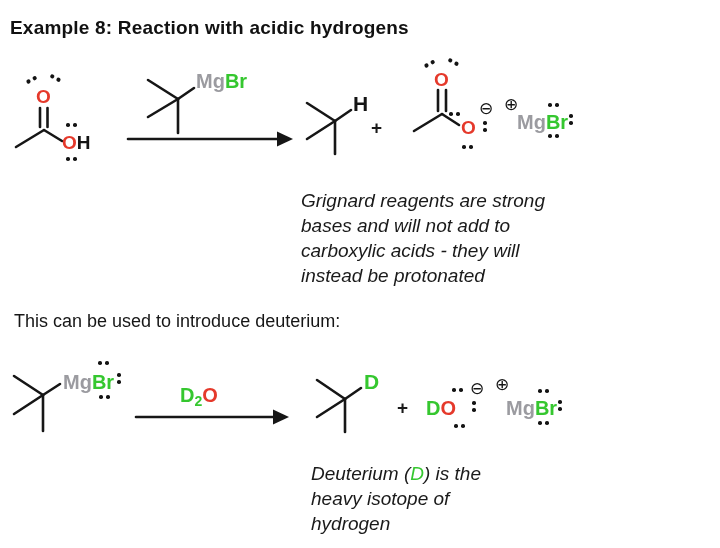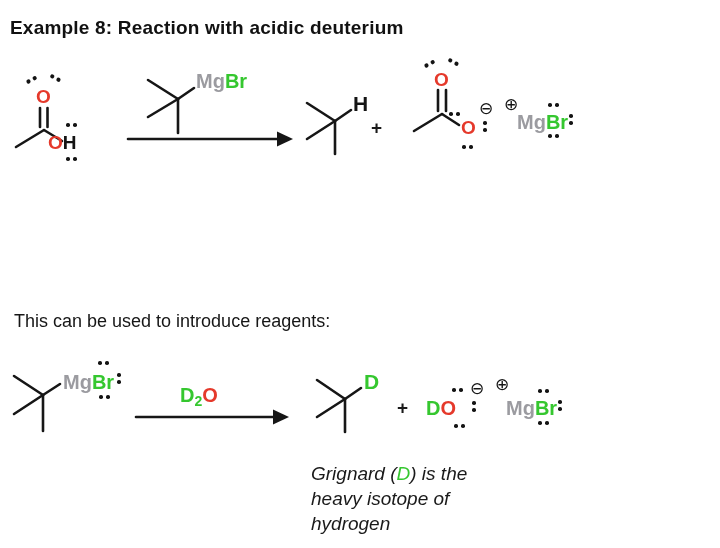--- a/index.html
+++ b/index.html
@@ -38,21 +38,21 @@
   .lp i { display:block; width:3.5px; height:3.5px; border-radius:50%; background:#141414; }
   svg.bonds { position:absolute; left:0; top:0; }
   svg.bonds line { stroke:#161616; stroke-width:2.6; stroke-linecap:round; }
   svg.bonds polygon { fill:#161616; }
 </style>
 </head>
 <body>
 
 <div class="canvas">
 
-  <h1 class="title">Example 8: Reaction with acidic deuterium</h1>
+  <h1 class="title">Example 8: Reaction with acidic hydrogens</h1>
 
   <svg class="bonds" width="720" height="548" viewBox="0 0 720 548">
     <g>
       <line x1="40" y1="108" x2="40" y2="127"></line>
       <line x1="47.5" y1="108" x2="47.5" y2="127"></line>
       <line x1="44" y1="130" x2="16" y2="147"></line>
       <line x1="44" y1="130" x2="62" y2="141"></line>
     </g>
     <g>
       <line x1="178" y1="99" x2="148" y2="80"></line>
@@ -88,21 +88,21 @@
     </g>
     <g>
       <line x1="345" y1="399" x2="317" y2="380"></line>
       <line x1="345" y1="399" x2="317" y2="417"></line>
       <line x1="345" y1="399" x2="345" y2="432"></line>
       <line x1="345" y1="399" x2="361" y2="388"></line>
     </g>
   </svg>
 
   <span class="atom red" style="left:36px; top:87px;">O</span>
-  <span class="atom" style="left:48px; top:133px;"><span class="red">O</span><span class="black">H</span></span>
+  <span class="atom" style="left:62px; top:133px;"><span class="red">O</span><span class="black">H</span></span>
   <div class="lp" style="left:26px; top:78px; transform:rotate(-28deg);">
       <i></i>
       <i></i>
     </div>
   <div class="lp" style="left:50px; top:76px; transform:rotate(28deg);">
       <i></i>
       <i></i>
     </div>
   <div class="lp" style="left:66px; top:123px;">
       <i></i>
@@ -150,22 +150,26 @@
     </div>
   <div class="lp v" style="left:569px; top:114px;">
       <i></i>
       <i></i>
     </div>
   <div class="lp" style="left:548px; top:134px;">
       <i></i>
       <i></i>
     </div>
 
-
-  <div class="plaintext">This can be used to introduce reagents:</div>
+  <div class="note note1">Grignard reagents are strong
+bases and will not add to
+carboxylic acids - they will
+instead be protonated</div>
+
+  <div class="plaintext">This can be used to introduce deuterium:</div>
 
   <span class="atom sz20" style="left:63px; top:372px;"><span class="gray">Mg</span><span class="green">Br</span></span>
   <div class="lp" style="left:98px; top:361px;">
       <i></i>
       <i></i>
     </div>
   <div class="lp v" style="left:117px; top:373px;">
       <i></i>
       <i></i>
     </div>
@@ -202,17 +206,17 @@
     </div>
   <div class="lp v" style="left:558px; top:400px;">
       <i></i>
       <i></i>
     </div>
   <div class="lp" style="left:538px; top:421px;">
       <i></i>
       <i></i>
     </div>
 
-  <div class="note note2"><span>Grignard (</span><span class="green">D</span><span>) is the
+  <div class="note note2"><span>Deuterium (</span><span class="green">D</span><span>) is the
 heavy isotope of
 hydrogen</span></div>
 
 </div>
 
 </body></html>

